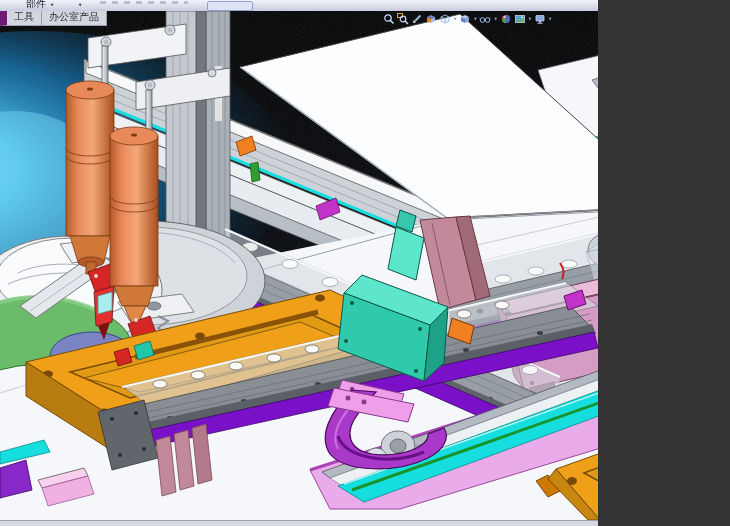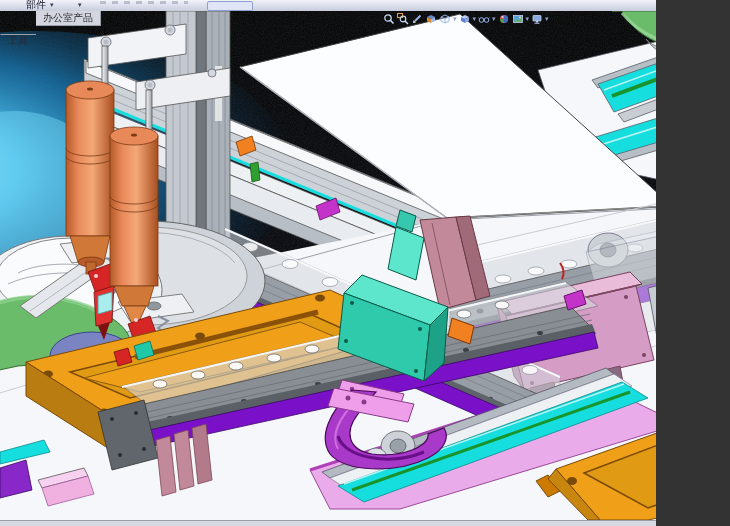--- a/index.html
+++ b/index.html
@@ -1,34 +1,34 @@
 <!DOCTYPE html>
 <html><head>
 <meta charset="utf-8">
 <style>
   html,body{margin:0;padding:0;background:#333;}
-  .window{position:relative;width:656px;height:526px;overflow:hidden;
-    font-family:Liberation Serif, serif;background:#1d4ed8;}
+  .window{position:relative;width:598px;height:526px;overflow:hidden;
+    font-family:Liberation Mono, monospace;background:#1d4ed8;}
   
   .toolbar{position:absolute;left:0;top:0;width:730px;height:11px;
     background:linear-gradient(#f2f4fa,#c7ccdd);border-bottom:1px solid #8b90a4;}
   .tb-label{position:absolute;left:26px;top:-1px;font-size:10px;line-height:12px;color:#1a1a2a;}
   .tb-caret{position:absolute;top:0;font-size:7px;line-height:11px;color:#3a4054;cursor:pointer;}
   .tb-btn{position:absolute;left:207px;top:1px;width:44px;height:8px;
     background:#dfe5f6;border:1px solid #8ea0d0;border-radius:2px;cursor:pointer;}
   .tb-frag{position:absolute;left:100px;top:1px;width:88px;height:3px;
     background:repeating-linear-gradient(90deg,#9aa0b4 0 6px,transparent 6px 12px);opacity:.6;}
   
   .viewport{position:absolute;left:0;top:11px;width:730px;height:509px;background:#000;}
   .viewport svg{display:block;}
   
   .tabs{position:absolute;left:0;top:0;height:15px;display:flex;z-index:6;}
   .tab{background:#d3d6de;border-right:1px solid #9aa0ac;border-bottom:1px solid #9aa0ac;
     padding:0 7px;font-size:10px;line-height:14px;color:#2a2a33;cursor:pointer;white-space:nowrap;}
-  .tab.first{border-left:1px solid #701a75;margin-top:23px;}
+  .tab.first{border-left:7px solid #701a75;}
   
   .headsup{position:absolute;left:382px;top:0;height:16px;display:flex;align-items:center;z-index:5;}
   .hu-icon{width:14px;height:15px;display:flex;align-items:center;justify-content:center;cursor:pointer;}
   .hu-caret{font-size:7px;color:#8aa0c8;line-height:15px;margin:0 1px;cursor:pointer;}
   
   .statusbar{position:absolute;left:0;top:520px;width:730px;height:6px;
     background:#d6d9df;border-top:1px solid #9aa0aa;font-size:5px;color:#555;}
 </style>
 </head>
 <body>

